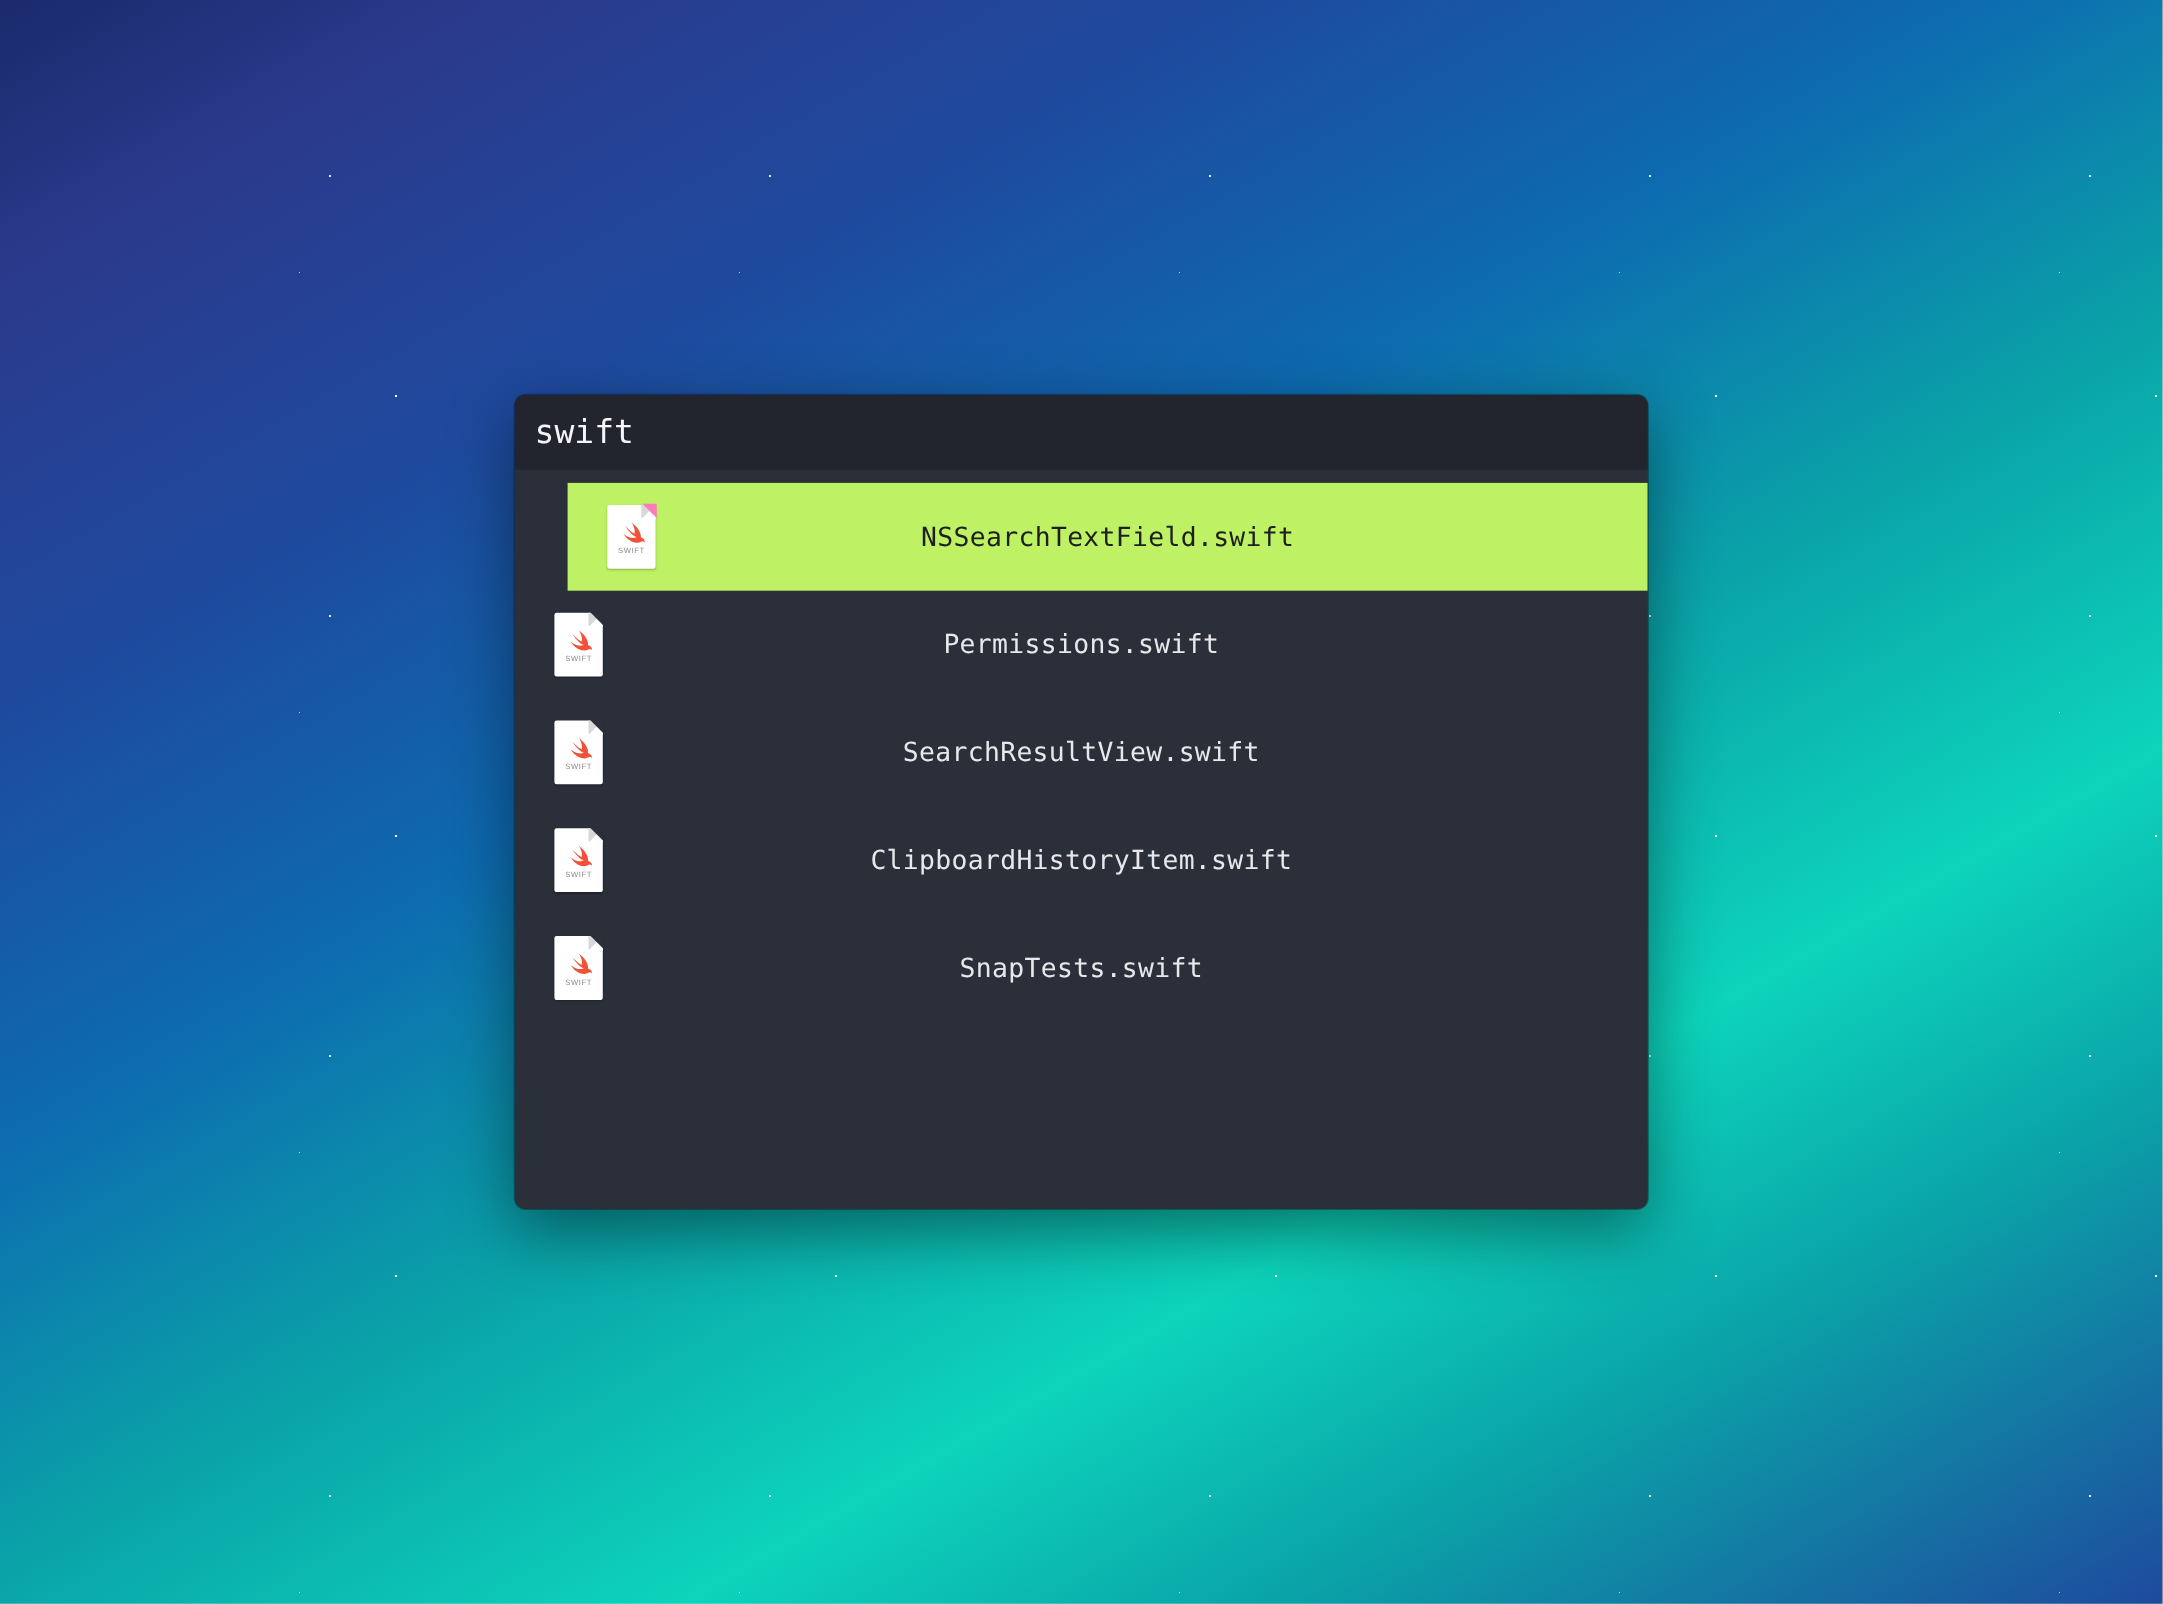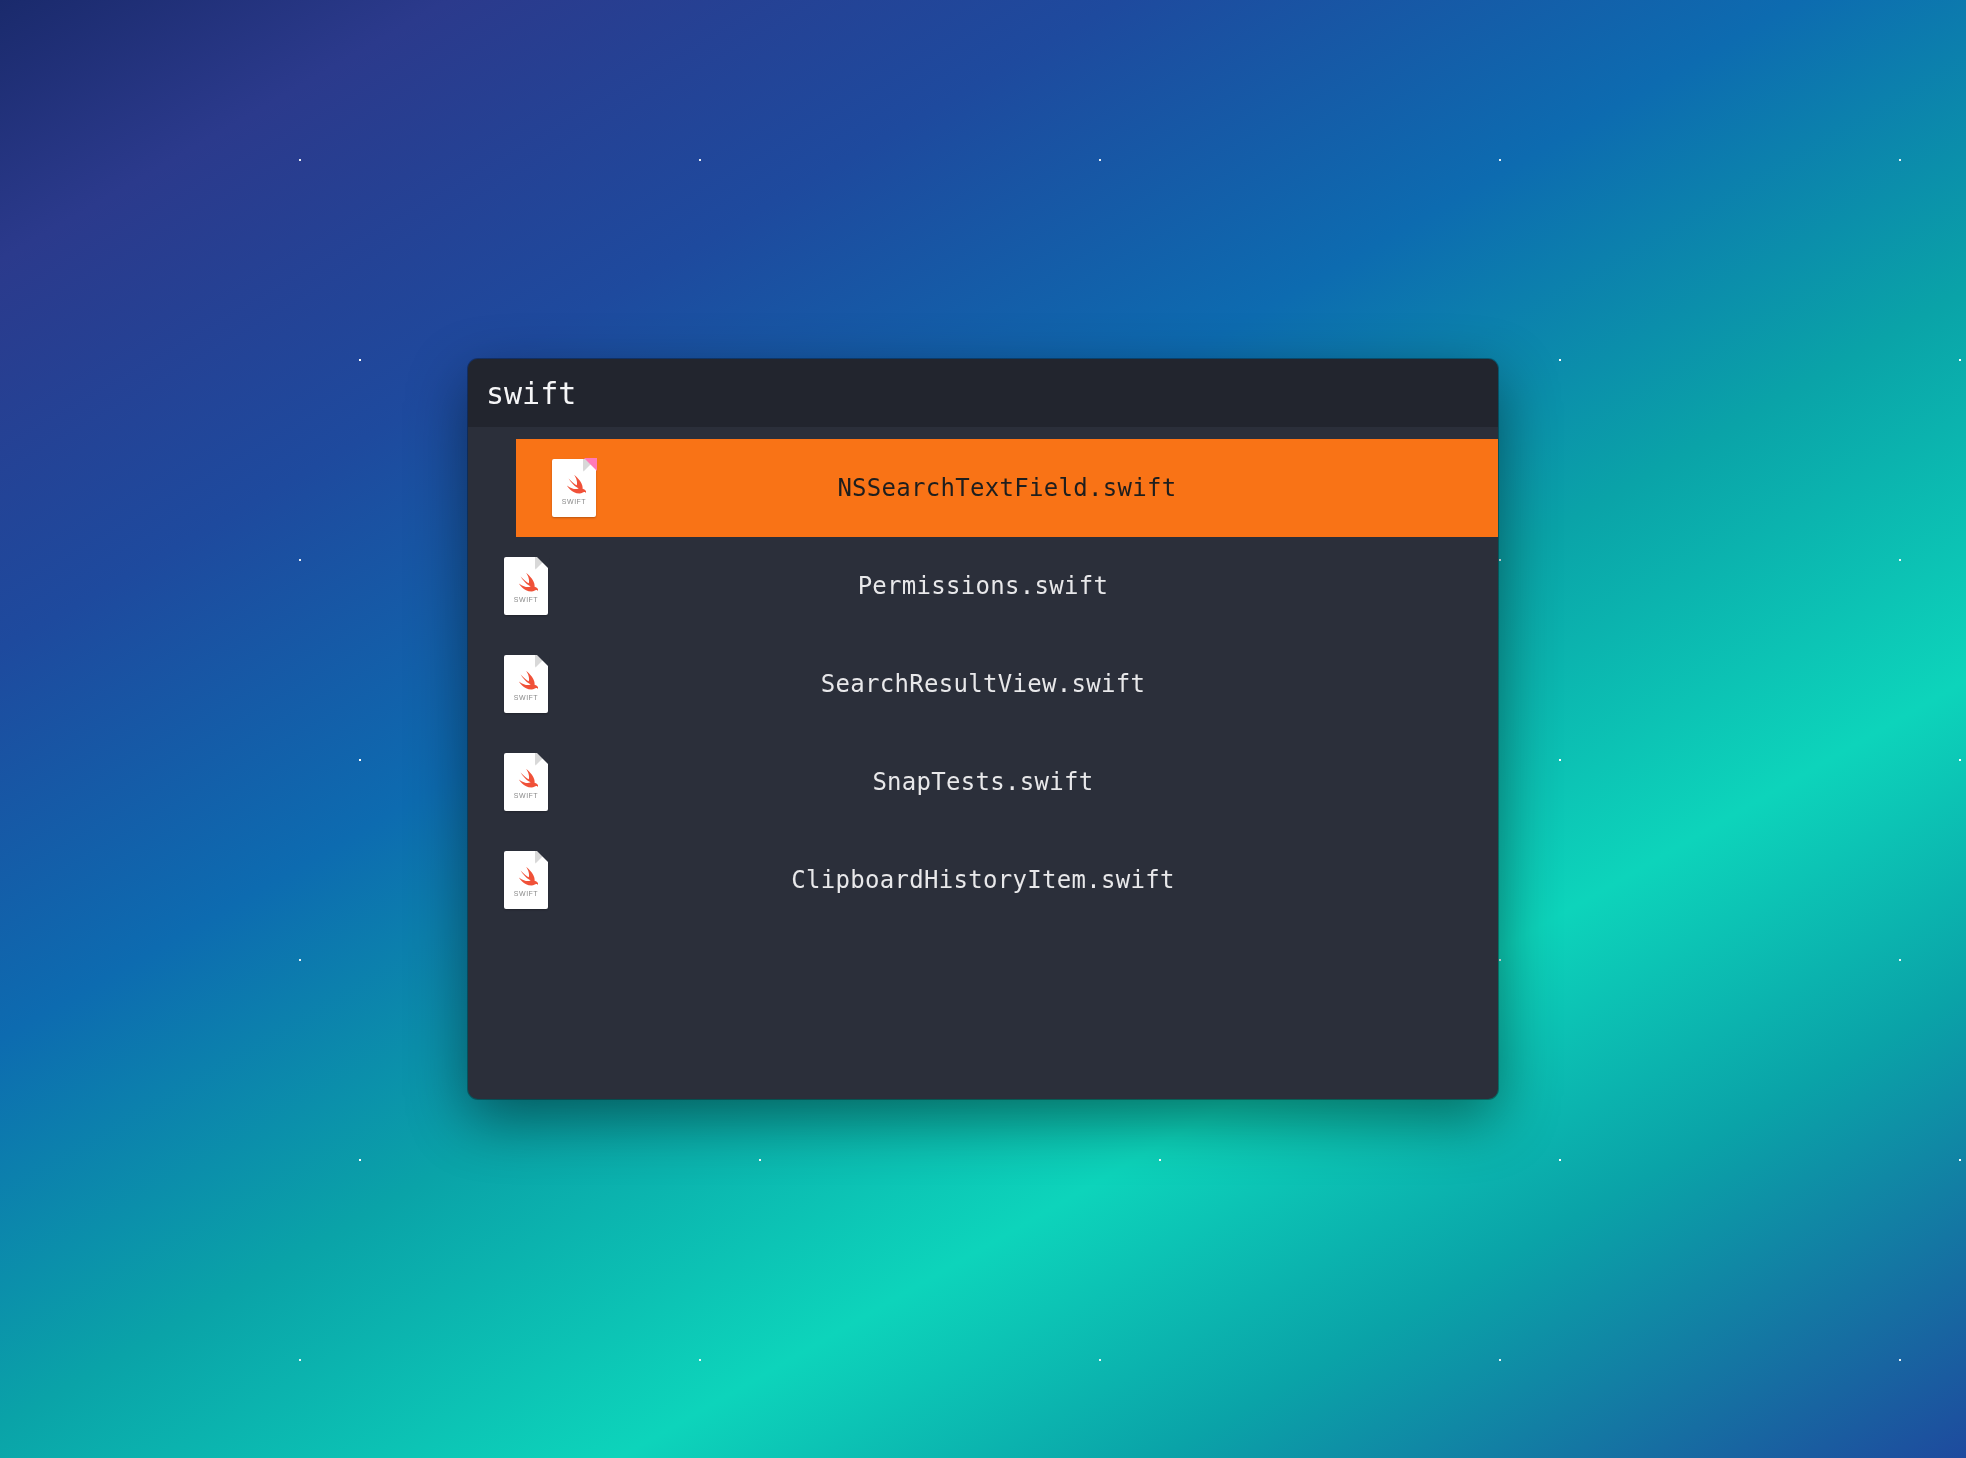--- a/index.html
+++ b/index.html
@@ -90,21 +90,21 @@
   .result-row {
     position: relative;
     display: flex;
     align-items: center;
     height: 98px;
     padding: 0 36px 0 36px;
     color: #e8e8ea;
     cursor: pointer;
   }
   .result-row.selected {
-    background: #f97316;
+    background: #bef264;
     color: #1e1e1e;
     margin-left: 48px;
   }
   .icon-slot {
     width: 54px;
     flex-shrink: 0;
     display: flex;
     align-items: center;
     justify-content: flex-start;
   }
@@ -228,30 +228,30 @@
 
     <div class="result-row">
       <div class="icon-slot">
         <div class="swift-file-icon">
           <svg class="swift-bird" viewBox="0 0 64 64">
             <path fill="#F05138" d="M54.5 41.2c.3-.9.5-1.9.5-2.9 0-16.6-22.4-33.2-22.4-33.2s10.6 14 6.7 27.6c0 0-9.8-4.9-22.2-18.7 0 0 13 21.2 27.5 27 0 0-12.3 7.2-31.6-7.8 0 0 11.9 21.3 33.8 21.3 6.3 0 9-3.9 12.6-3.9 3.2 0 5.2 3.4 5.2 3.4s3.1-7.7-10.1-12.8z"></path>
           </svg>
           <div class="swift-label-small">SWIFT</div>
         </div>
       </div>
+      <div class="filename">ClipboardHistoryItem.swift</div>
+    </div>
+
+    <div class="result-row">
+      <div class="icon-slot">
+        <div class="swift-file-icon">
+          <svg class="swift-bird" viewBox="0 0 64 64">
+            <path fill="#F05138" d="M54.5 41.2c.3-.9.5-1.9.5-2.9 0-16.6-22.4-33.2-22.4-33.2s10.6 14 6.7 27.6c0 0-9.8-4.9-22.2-18.7 0 0 13 21.2 27.5 27 0 0-12.3 7.2-31.6-7.8 0 0 11.9 21.3 33.8 21.3 6.3 0 9-3.9 12.6-3.9 3.2 0 5.2 3.4 5.2 3.4s3.1-7.7-10.1-12.8z"></path>
+          </svg>
+          <div class="swift-label-small">SWIFT</div>
+        </div>
+      </div>
       <div class="filename">SnapTests.swift</div>
     </div>
 
-    <div class="result-row">
-      <div class="icon-slot">
-        <div class="swift-file-icon">
-          <svg class="swift-bird" viewBox="0 0 64 64">
-            <path fill="#F05138" d="M54.5 41.2c.3-.9.5-1.9.5-2.9 0-16.6-22.4-33.2-22.4-33.2s10.6 14 6.7 27.6c0 0-9.8-4.9-22.2-18.7 0 0 13 21.2 27.5 27 0 0-12.3 7.2-31.6-7.8 0 0 11.9 21.3 33.8 21.3 6.3 0 9-3.9 12.6-3.9 3.2 0 5.2 3.4 5.2 3.4s3.1-7.7-10.1-12.8z"></path>
-          </svg>
-          <div class="swift-label-small">SWIFT</div>
-        </div>
-      </div>
-      <div class="filename">ClipboardHistoryItem.swift</div>
-    </div>
-
   </div>
 
 </div>
 
 </body></html>

